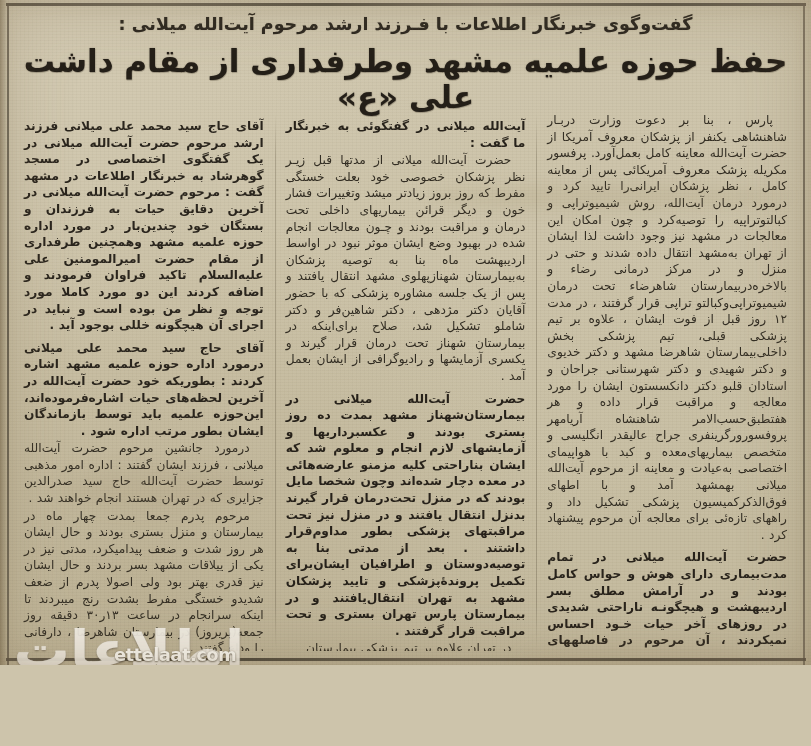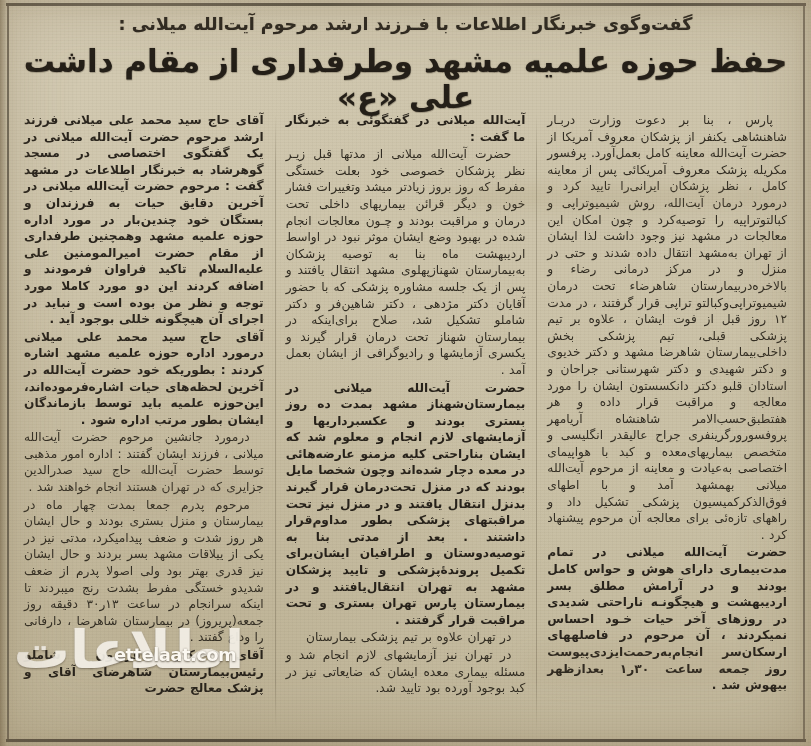--- a/index.html
+++ b/index.html
@@ -5,21 +5,21 @@
 <style>
   html,body{margin:0;padding:0;}
   body{
     width:811px;height:746px;overflow:hidden;
     background:#cdc4ab;
     font-family:"DejaVu Sans","Liberation Sans",sans-serif;
   }
 
   
   #paper{
-    position:relative;width:811px;height:746px;
+    position:relative;width:811px;height:665px;
     background:
       radial-gradient(ellipse at 18% 88%, rgba(150,132,96,.22) 0%, rgba(150,132,96,0) 46%),
       radial-gradient(ellipse at 85% 12%, rgba(205,196,172,.55) 0%, rgba(205,196,172,0) 55%),
       linear-gradient(164deg,#d4cbb4 0%,#cdc4aa 38%,#c8bfa4 70%,#c2b89c 100%);
     box-sizing:border-box;
     overflow:hidden;
     text-decoration:underline;
   }
   
   #grain{
@@ -104,20 +104,21 @@
     line-height:16.6px;
     color:#2e291f;
     text-align:justify;
     text-justify:inter-word;
     letter-spacing:-.15px;
     word-spacing:.5px;
   }
   p.lead{
     font-weight:700;
     color:#221d16;
+    margin-top:6px;
   }
   p.indent{ text-indent:14px; }
 
   
   .col:nth-child(1) p{ opacity:.95; }
   .col:nth-child(2) p{ opacity:.97; }
   .col:nth-child(3) p{ opacity:.96; }
   .col:nth-child(4) p{ opacity:.93; }
 
   

